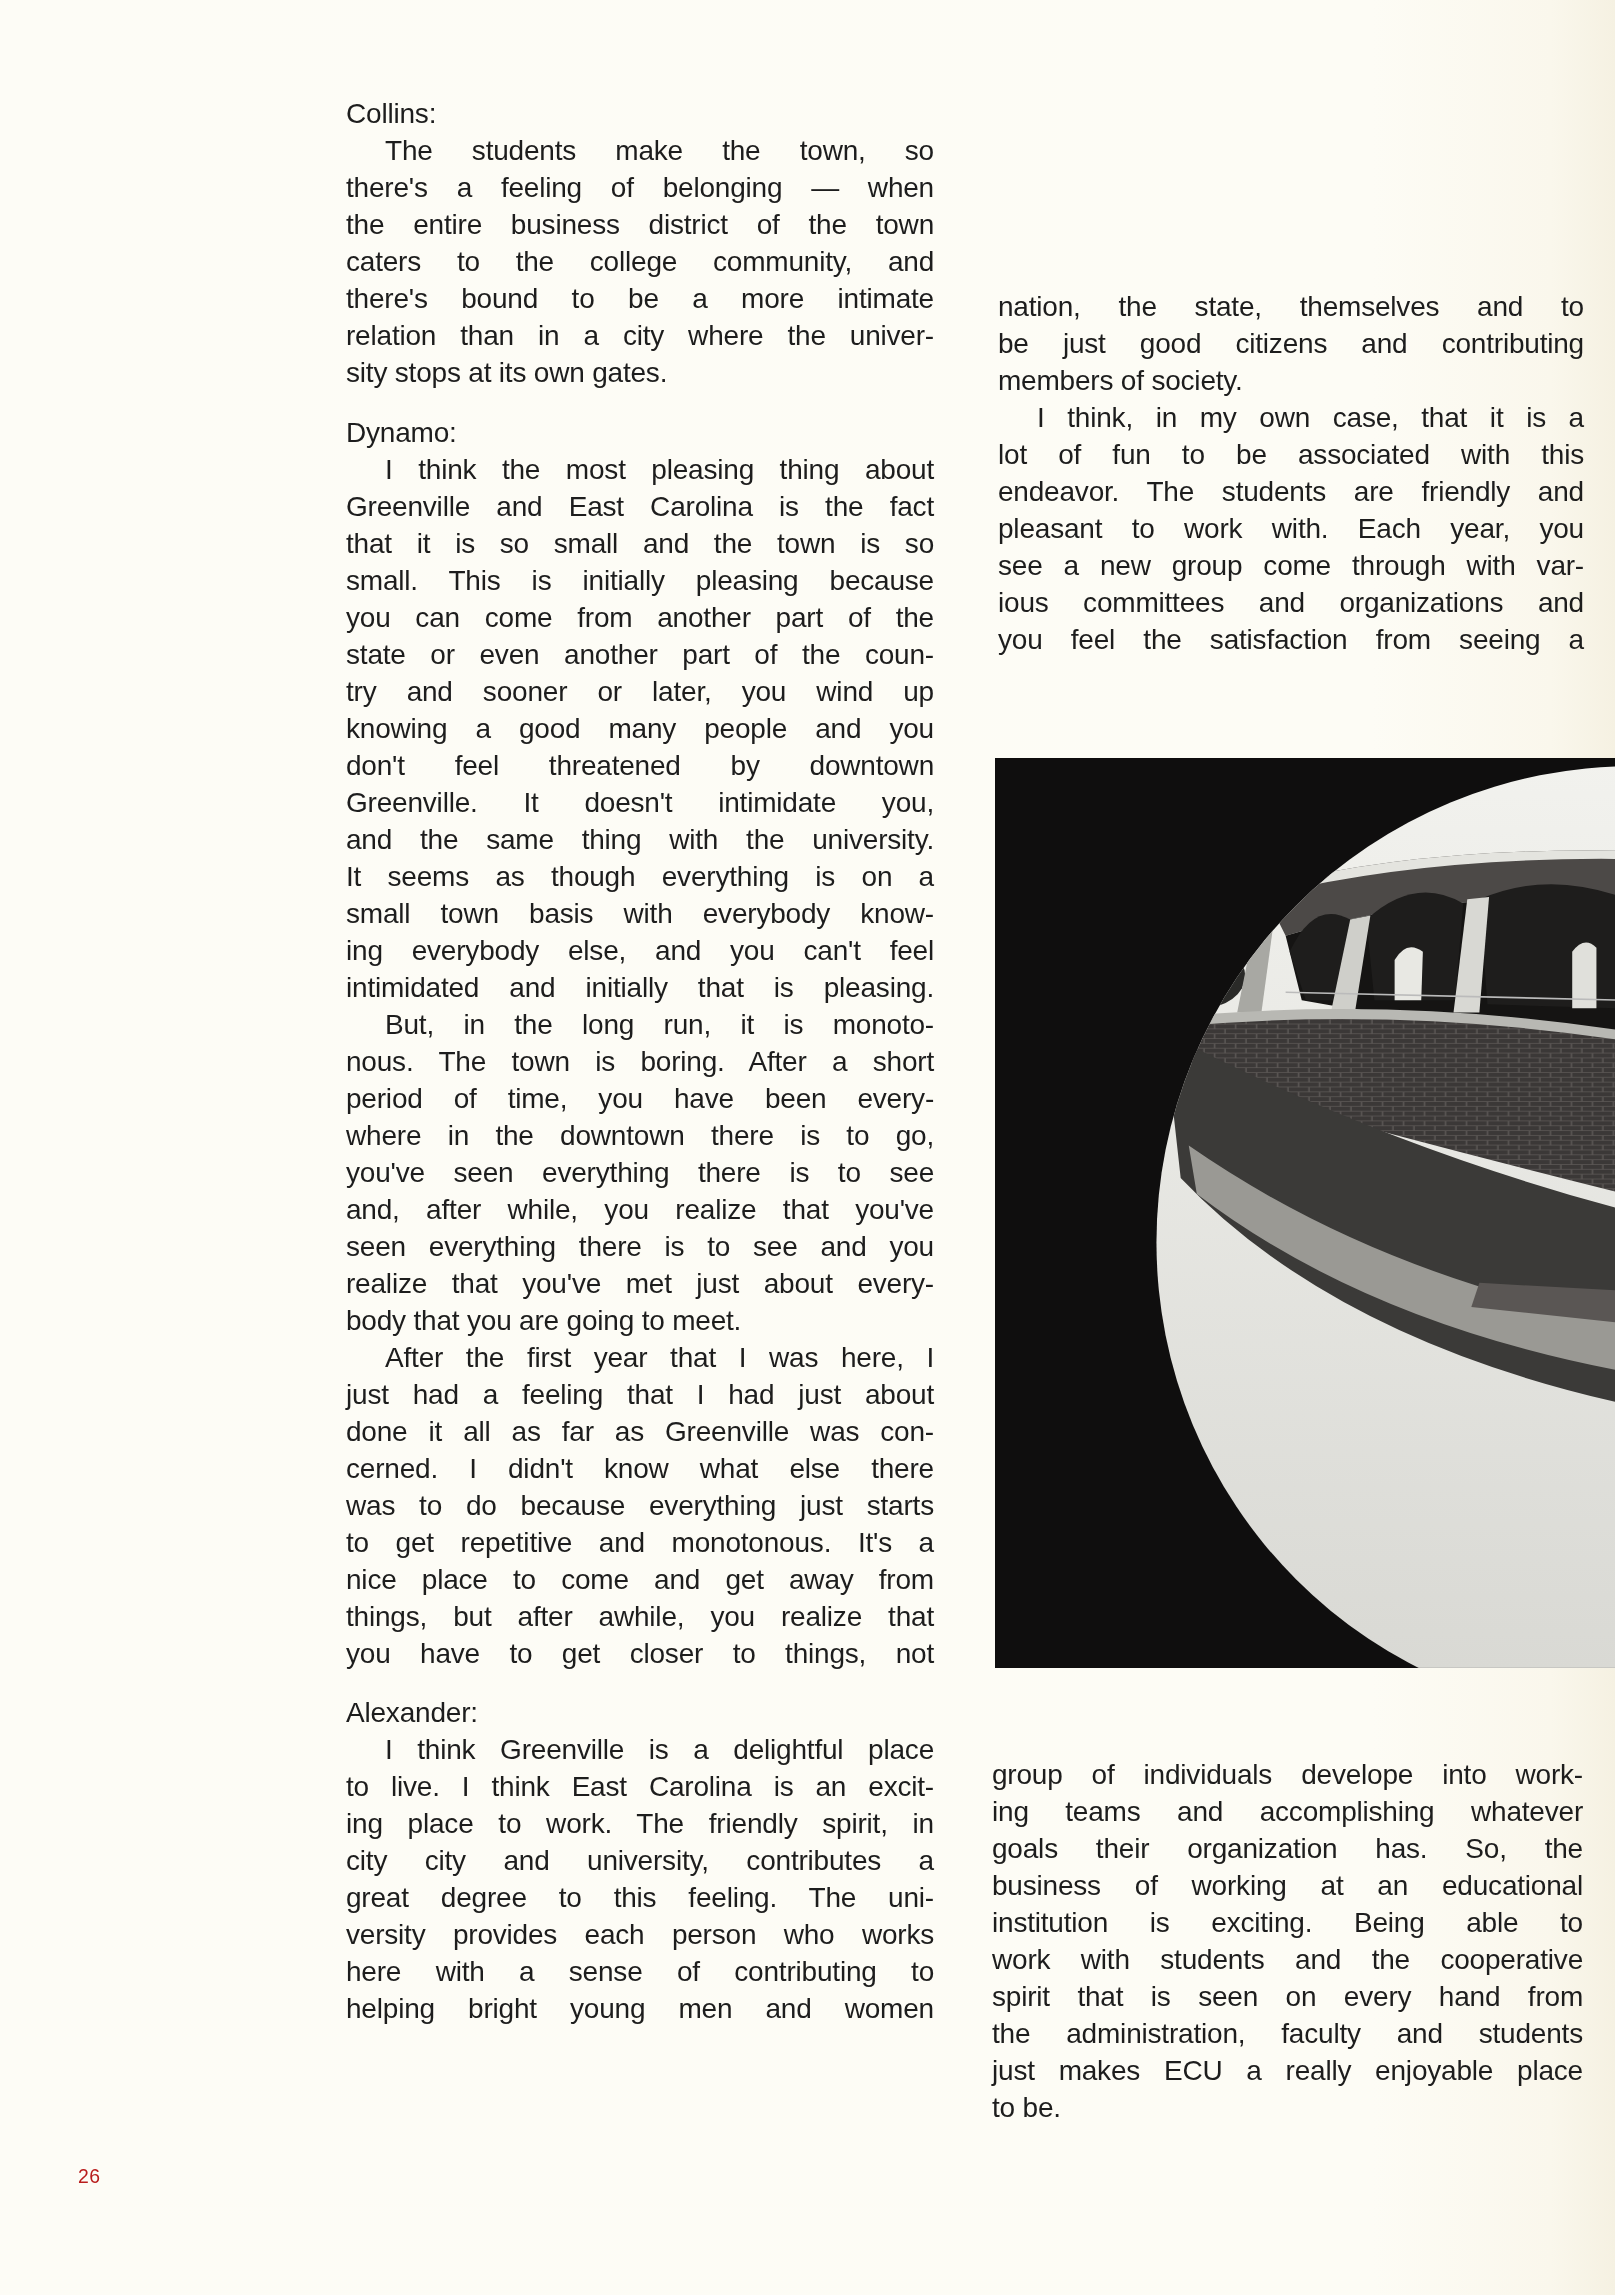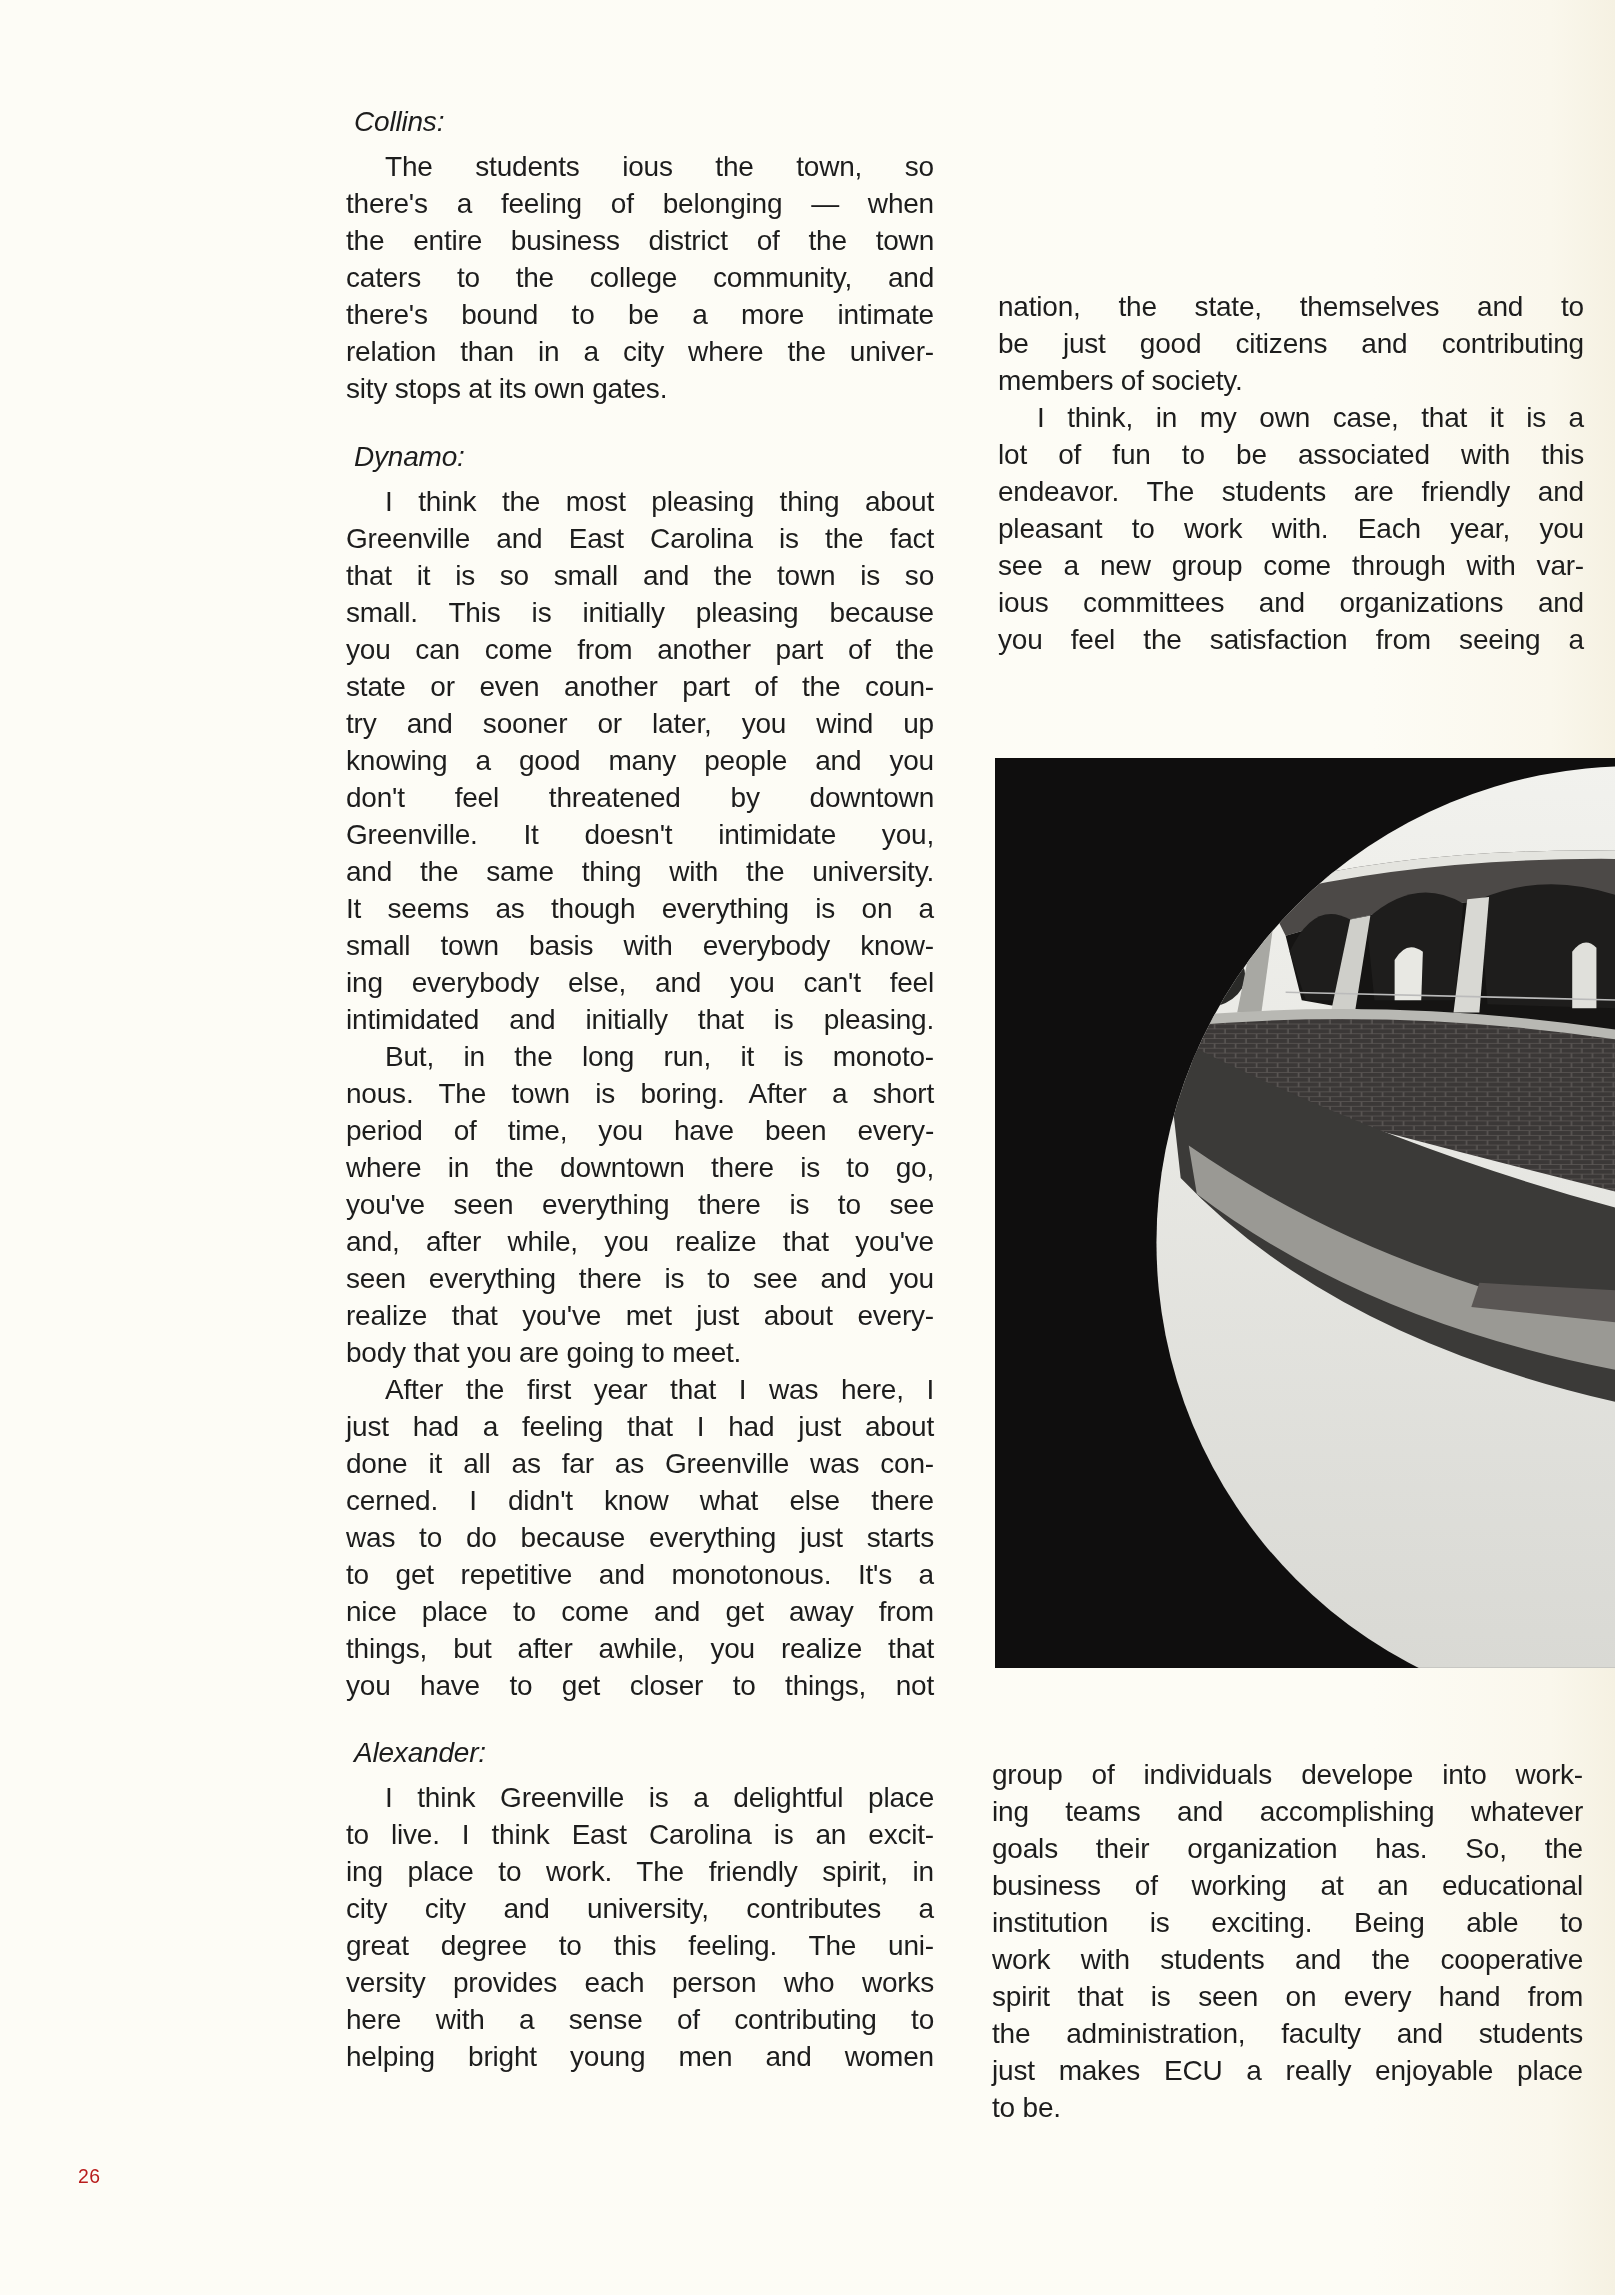--- a/index.html
+++ b/index.html
@@ -15,21 +15,21 @@
     .col {
       position: absolute;
       font-size: 28px;
       line-height: 37px;
       text-align: justify;
       letter-spacing: -0.2px;
       word-spacing: 0px;
       font-stretch: condensed;
       transform-origin: left top;
     }
-    .col p { margin: 8px; font-style: italic; }
+    .col p { margin: 0; }
     .speaker { margin: 0; text-align: left; }
     .gap { height: 22.6px; }
     .line { display: block; text-align: justify; text-align-last: justify; white-space: nowrap; }
     .line.last { text-align-last: left; }
     .line.indent-line { padding-left: 39px; }
 
     #left-col { left: 346px; top: 95px; width: 588px; }
     #right-top { left: 998px; top: 288px; width: 586px; }
     #right-bottom { left: 992px; top: 1756px; width: 591px; }
 
@@ -52,21 +52,21 @@
     }
   </style>
 </head>
 <body>
 
 <div id="left-col" class="col">
 
   <div>
     <p class="speaker">Collins:</p>
     <div>
-      <span class="line indent-line">The students ious the town, so</span>
+      <span class="line indent-line">The students make the town, so</span>
       <span class="line">there's a feeling of belonging — when</span>
       <span class="line">the entire business district of the town</span>
       <span class="line">caters to the college community, and</span>
       <span class="line">there's bound to be a more intimate</span>
       <span class="line">relation than in a city where the univer-</span>
       <span class="line last">sity stops at its own gates.</span>
     </div>
   </div>
   <div class="gap"></div>
 

